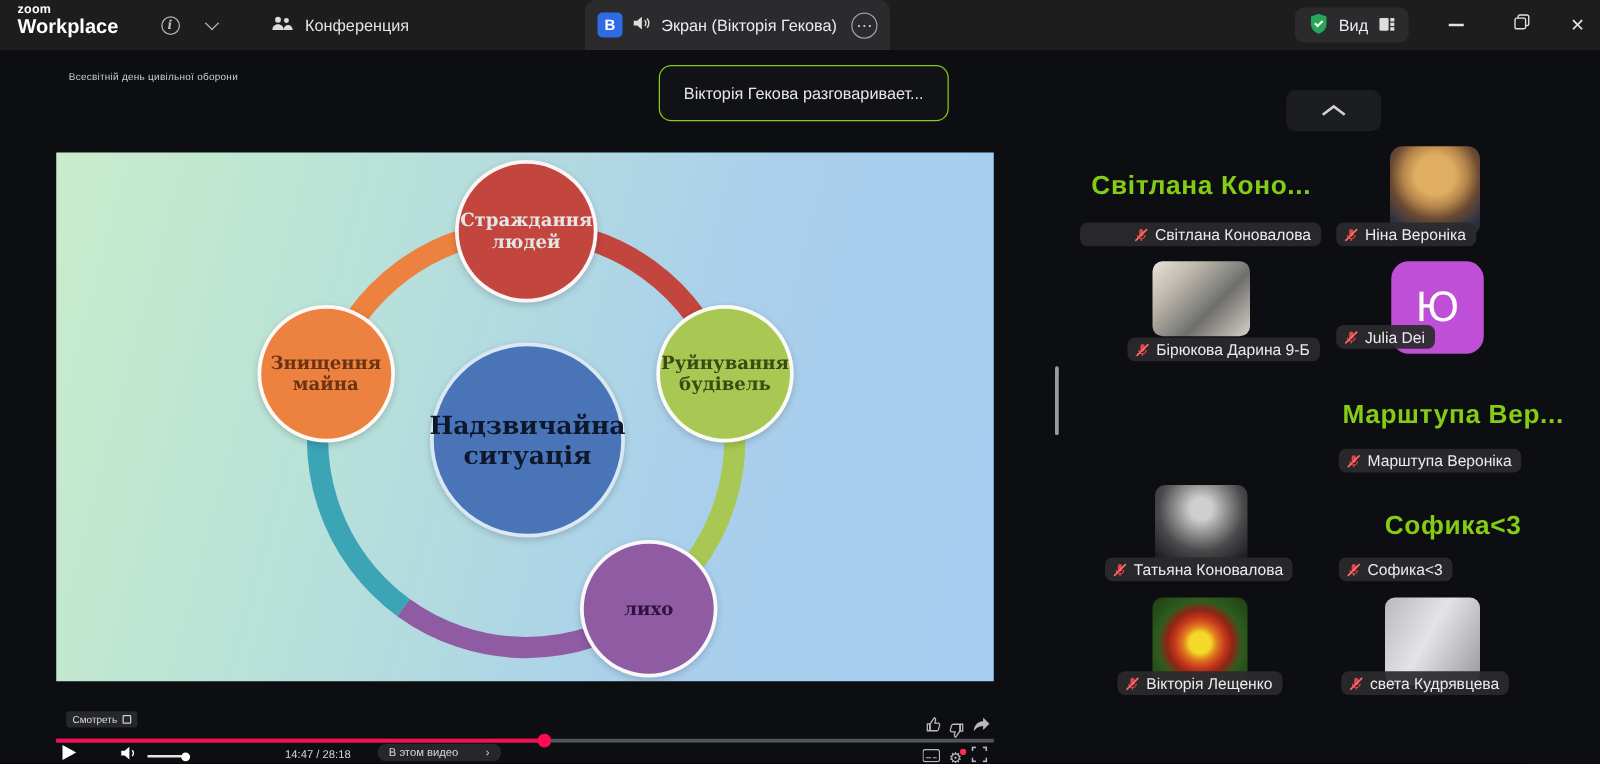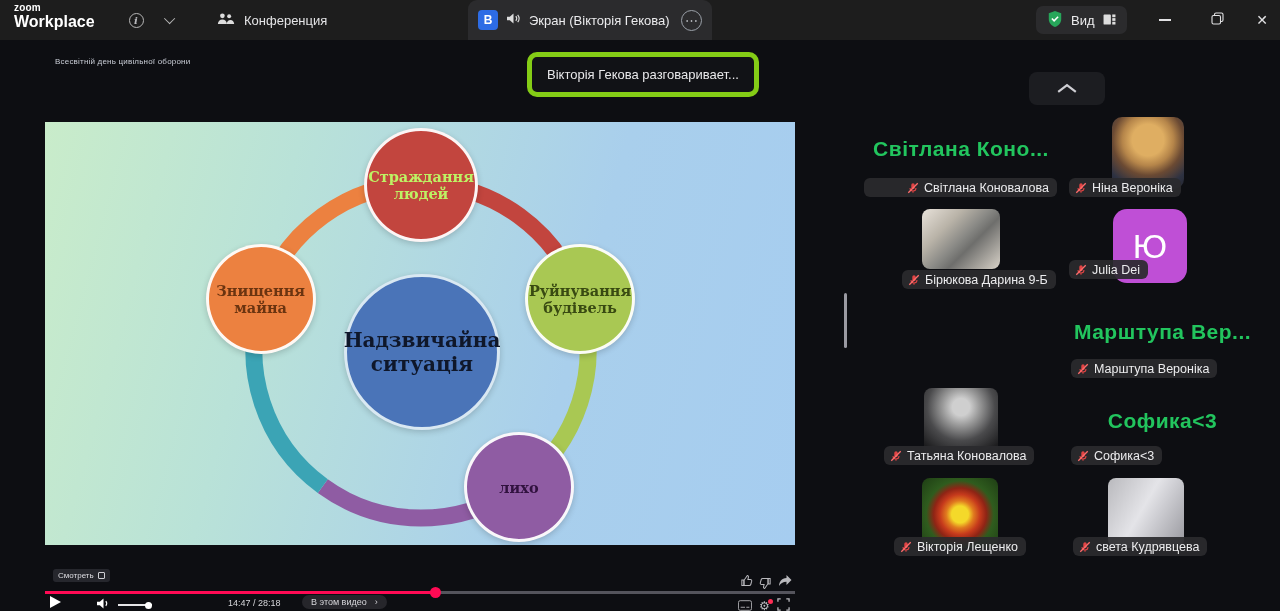--- a/index.html
+++ b/index.html
@@ -22,56 +22,56 @@
   .tab-avatar { width:20px; height:20px; border-radius:4px; background:#2d6ce5; color:#fff; font-size:12px; font-weight:700; display:flex; align-items:center; justify-content:center; flex:0 0 auto; }
   .tab-title { white-space:nowrap; overflow:hidden; flex:1; }
   .ellipsis-btn { width:21px; height:21px; border:1.2px solid #9aa0a8; border-radius:50%; color:#cfd3d8; font-size:13px; display:flex; align-items:center; justify-content:center; flex:0 0 auto; }
   .view-pill { position:absolute; left:1036px; top:6px; height:28px; background:#2b2b2d; border-radius:7px; display:flex; align-items:center; gap:8px; padding:0 11px; color:#ececee; font-size:13px; }
   .win-btn { position:absolute; top:0; width:44px; height:40px; display:flex; align-items:center; justify-content:center; color:#e2e2e4; }
   .btn-min { left:1143px; } .btn-min .bar{ width:12px; height:1.4px; background:#e2e2e4; }
   .btn-restore { left:1195px; }
   .btn-close { left:1240px; font-size:14px; }
 
   
-  .toast { position:absolute; left:527px; top:52px; width:232px; height:45px; background:#111216; border:5px solid #84cc16; border-radius:10px; display:flex; align-items:center; justify-content:center; color:#e8e8ea; font-size:13px; }
+  .toast { position:absolute; left:527px; top:52px; width:232px; height:45px; background:#111216; border:1px solid #84cc16; border-radius:10px; display:flex; align-items:center; justify-content:center; color:#e8e8ea; font-size:13px; }
 
   
   .corner-text { position:absolute; left:55px; top:57px; font-size:8px; color:#c9cdd6; letter-spacing:.2px; }
   .slide { position:absolute; left:45px; top:122px; width:750px; height:423px; background:linear-gradient(105deg,#c9ecca 0%,#b9e2d8 30%,#a9cfec 68%,#a6cdf0 100%); }
   .ring { position:absolute; left:0; top:0; }
   .node { position:absolute; border-radius:50%; border:3px solid rgba(255,255,255,.95); display:flex; align-items:center; justify-content:center; text-align:center; font-family:"DejaVu Serif", serif; font-weight:700; padding:8px; box-shadow:0 2px 6px rgba(0,0,0,.18); }
   .node-center { left:299px; top:152px; width:156px; height:156px; font-size:20px; color:#0f172a; border-color:#d9e8f2; }
-  .node-top    { left:319px; top:6px;   width:114px; height:114px; font-size:14.5px; color:#bef264; }
+  .node-top    { left:319px; top:6px;   width:114px; height:114px; font-size:14.5px; color:#e5e5e5; }
   .node-right  { left:480px; top:122px; width:110px; height:110px; font-size:14.5px; color:#394a12; }
   .node-br     { left:419px; top:310px; width:110px; height:110px; font-size:14.5px; color:#31123f; }
   .node-bl     { left:221px; top:310px; width:110px; height:110px; font-size:14.5px; color:#0e3a46; }
   .node-left   { left:161px; top:122px; width:110px; height:110px; font-size:14.5px; color:#6b3410;justify-content:flex-end; }
 
   
   .watch-chip { position:absolute; left:53px; top:569px; display:flex; align-items:center; gap:4px; background:rgba(44,44,50,.85); border-radius:3px; padding:2px 5px; color:#dddde2; font-size:8px; }
   .watch-chip .sq { width:7px; height:7px; border:1px solid #cfcfd4; border-radius:1px; }
   .progress { position:absolute; left:45px; top:591px; width:750px; height:3px; background:#54545c; }
   .progress .fill { position:absolute; left:0; top:0; height:3px; background:#ff0a54; }
   .progress .handle { position:absolute; top:-4px; width:11px; height:11px; border-radius:50%; background:#ff0a54; transform:translateX(-5px); }
   .play-btn { position:absolute; left:50px; top:596px; width:0; height:0; border-left:11px solid #fff; border-top:6.5px solid transparent; border-bottom:6.5px solid transparent; }
   .volume { position:absolute; left:96px; top:596px; display:flex; align-items:center; gap:7px; }
   .vol-line { width:34px; height:2px; background:#e6e6e8; position:relative; }
   .vol-line .vdot { position:absolute; right:0; top:-2.5px; width:7px; height:7px; border-radius:50%; background:#fff; }
   .time-text { position:absolute; left:228px; top:598px; font-size:9px; color:#d6d6da; }
-  .chapter-chip { position:absolute; left:302px; top:595px; background:#26262b; border-radius:10px; padding:2px 9px; font-size:9px; color:#d6d6da; display:flex; gap:8px; align-items:center; }
+  .chapter-chip { position:absolute; left:302px; top:595px; background:#26262b; border-radius:10px; padding:2px 9px; font-size:9px; color:#d6d6da; display:flex; gap:22px; align-items:center; }
   .yt-icons-top { position:absolute; left:740px; top:573px; display:flex; gap:6px; align-items:center; }
   .yt-icons-bot { position:absolute; left:738px; top:597px; display:flex; gap:7px; align-items:center; }
   .gear { color:#b9b9bd; font-size:12px; position:relative; line-height:1; }
   .gear .dot { position:absolute; right:-3px; top:-1px; width:5px; height:5px; border-radius:50%; background:#ff2d55; }
 
   
   .collapse-btn { position:absolute; left:1029px; top:72px; width:76px; height:33px; background:#1c1d21; border-radius:8px; display:flex; align-items:center; justify-content:center; }
   .scroll-handle { position:absolute; left:844px; top:293px; width:3px; height:55px; background:#9a9aa2; border-radius:2px; }
   .tile { position:absolute; }
-  .big-name { color:#22c55e; font-size:21px; font-weight:700; letter-spacing:.5px; text-align:center; white-space:nowrap; }
+  .big-name { color:#84cc16; font-size:21px; font-weight:700; letter-spacing:.5px; text-align:center; white-space:nowrap; }
   .plabel { position:absolute; display:flex; align-items:center; gap:5px; background:rgba(42,42,46,.92); border-radius:6px; padding:2.5px 8px 2.5px 6px; color:#ececee; font-size:12.5px; white-space:nowrap; }
   .photo { position:absolute; border-radius:10px; }
   .ph-nina   { background:radial-gradient(circle at 50% 32%, #dfae62 0 26%, #b5854a 42%, #6b4a33 58%, #2e3242 80%, #22242e 100%); }
   .ph-cat    { background:linear-gradient(135deg,#e8e2da 0%,#b9b3a8 30%,#8a8a86 50%,#6e6e6c 62%,#d8d2c8 100%); }
   .ph-tanya  { background:radial-gradient(circle at 50% 28%, #cfcfcf 0 14%, #9a9a9a 30%, #4a4a4c 55%, #1d1d1f 85%); }
   .ph-flower { background:radial-gradient(circle at 50% 52%, #f4d92a 0 16%, #e07a1f 26%, #c63a1c 38%, #8f2415 50%, #2f5c1e 64%, #1e3d14 100%); }
   .ph-sveta  { background:linear-gradient(120deg,#b9b9bd 0%,#e4e4e8 45%,#cfcfd4 60%,#97979d 100%); }
   .letter-avatar { position:absolute; border-radius:14px; display:flex; align-items:center; justify-content:center; color:#fff; font-size:34px; font-weight:500; }
 </style>
 </head>

